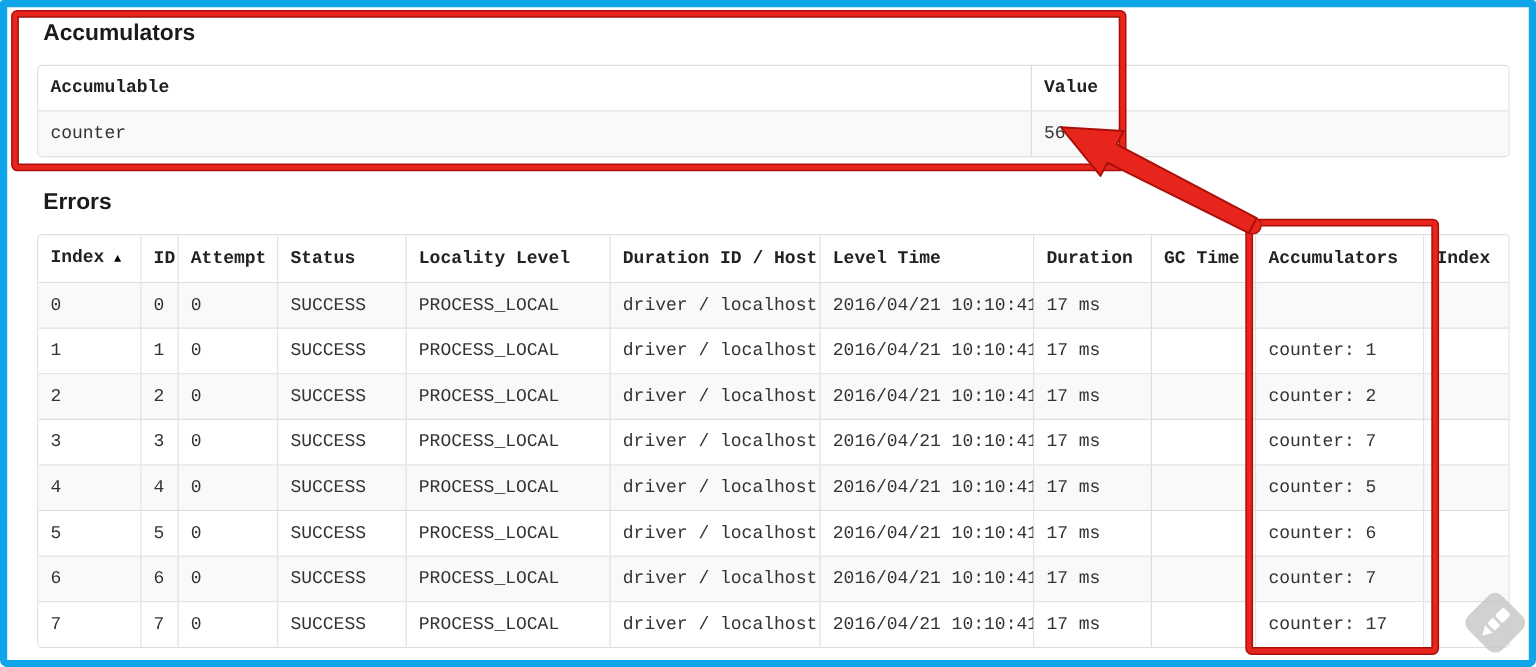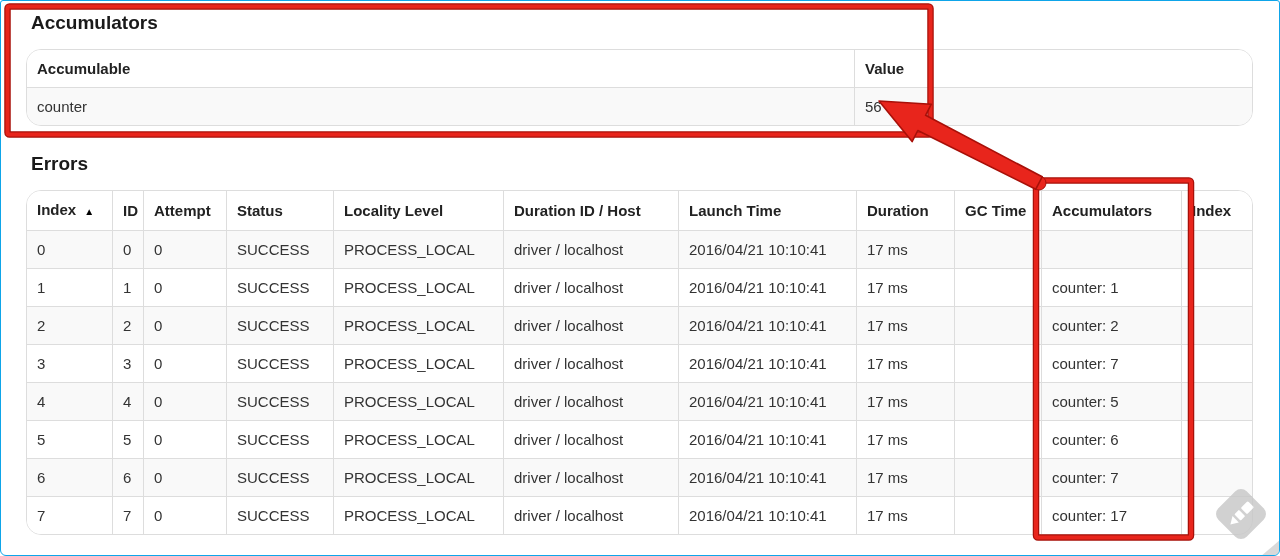--- a/index.html
+++ b/index.html
@@ -1,30 +1,30 @@
 <!DOCTYPE html>
 <html><head>
 <meta charset="utf-8">
 <style>
   * { margin:0; padding:0; box-sizing:border-box; }
   html,body { background:#ffffff; }
   body { font-family:"Liberation Sans","DejaVu Sans",sans-serif; color:#333; }
   .page {
     position:relative; width:1280px; height:556px; overflow:hidden;
-    background:#fff; border:1px solid #0ea5e9; border-radius:3px 3px 6px 6px;
+    background:#fff; border:6px solid #0ea5e9; border-radius:3px 3px 6px 6px;
   }
   .content { position:absolute; left:25px; top:0; width:1227px; }
   h2.section-title {
     font-size:19px; line-height:22px; font-weight:bold; color:#1a1a1a;
     margin:0 0 15px 5px;
   }
   .heading-accumulators { padding-top:11px; }
   .heading-tasks { margin-top:27px !important; }
   .tbl-wrap {
-    border:1px solid #ddd; border-radius:15px; overflow:hidden; background:#fff;
+    border:1px solid #ddd; border-radius:4px; overflow:hidden; background:#fff;font-family:Liberation Mono, monospace;
   }
   table { border-collapse:separate; border-spacing:0; table-layout:fixed; width:1227px; }
   th, td {
     font-size:15px; line-height:21px; padding:8px 10px; text-align:left;
     border-right:1px solid #ddd; border-bottom:1px solid #ddd;
     white-space:nowrap; overflow:hidden; vertical-align:middle;
     font-weight:normal; color:#333;
   }
   th { font-weight:bold; color:#222; background:#fff; }
   th:last-child, td:last-child { border-right:none; }
@@ -84,21 +84,21 @@
             <col style="width:72px">
         </colgroup>
         <thead>
             <tr id="tasks-head">
               <th>Index<span class="sort-indicator">▲</span></th>
               <th>ID</th>
               <th>Attempt</th>
               <th>Status</th>
               <th>Locality Level</th>
               <th>Duration ID / Host</th>
-              <th>Launch Time</th>
+              <th>Level Time</th>
               <th>Duration</th>
               <th>GC Time</th>
               <th>Accumulators</th>
               <th>Index</th>
             </tr>
           </thead>
         <tbody id="tasks-body">
             <tr>
               <td>0</td>
               <td>0</td>

